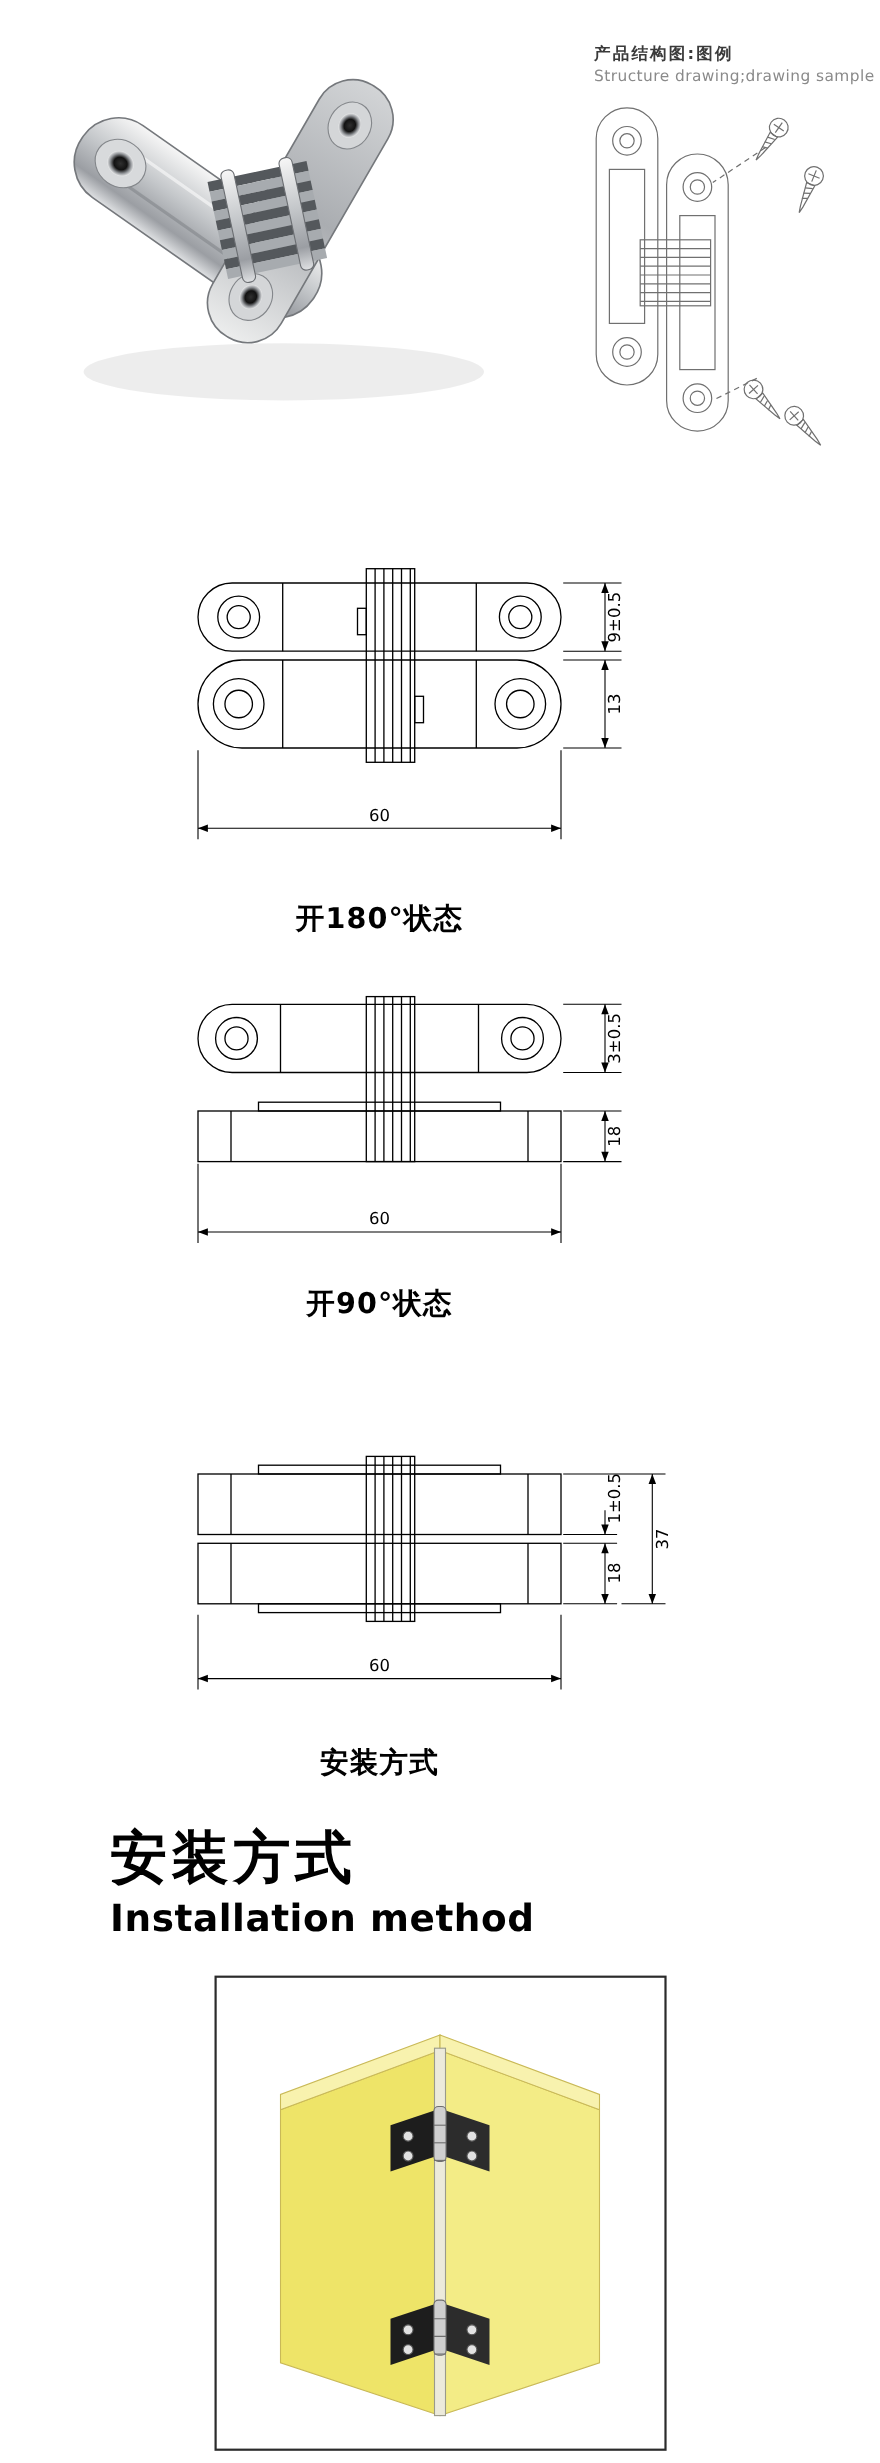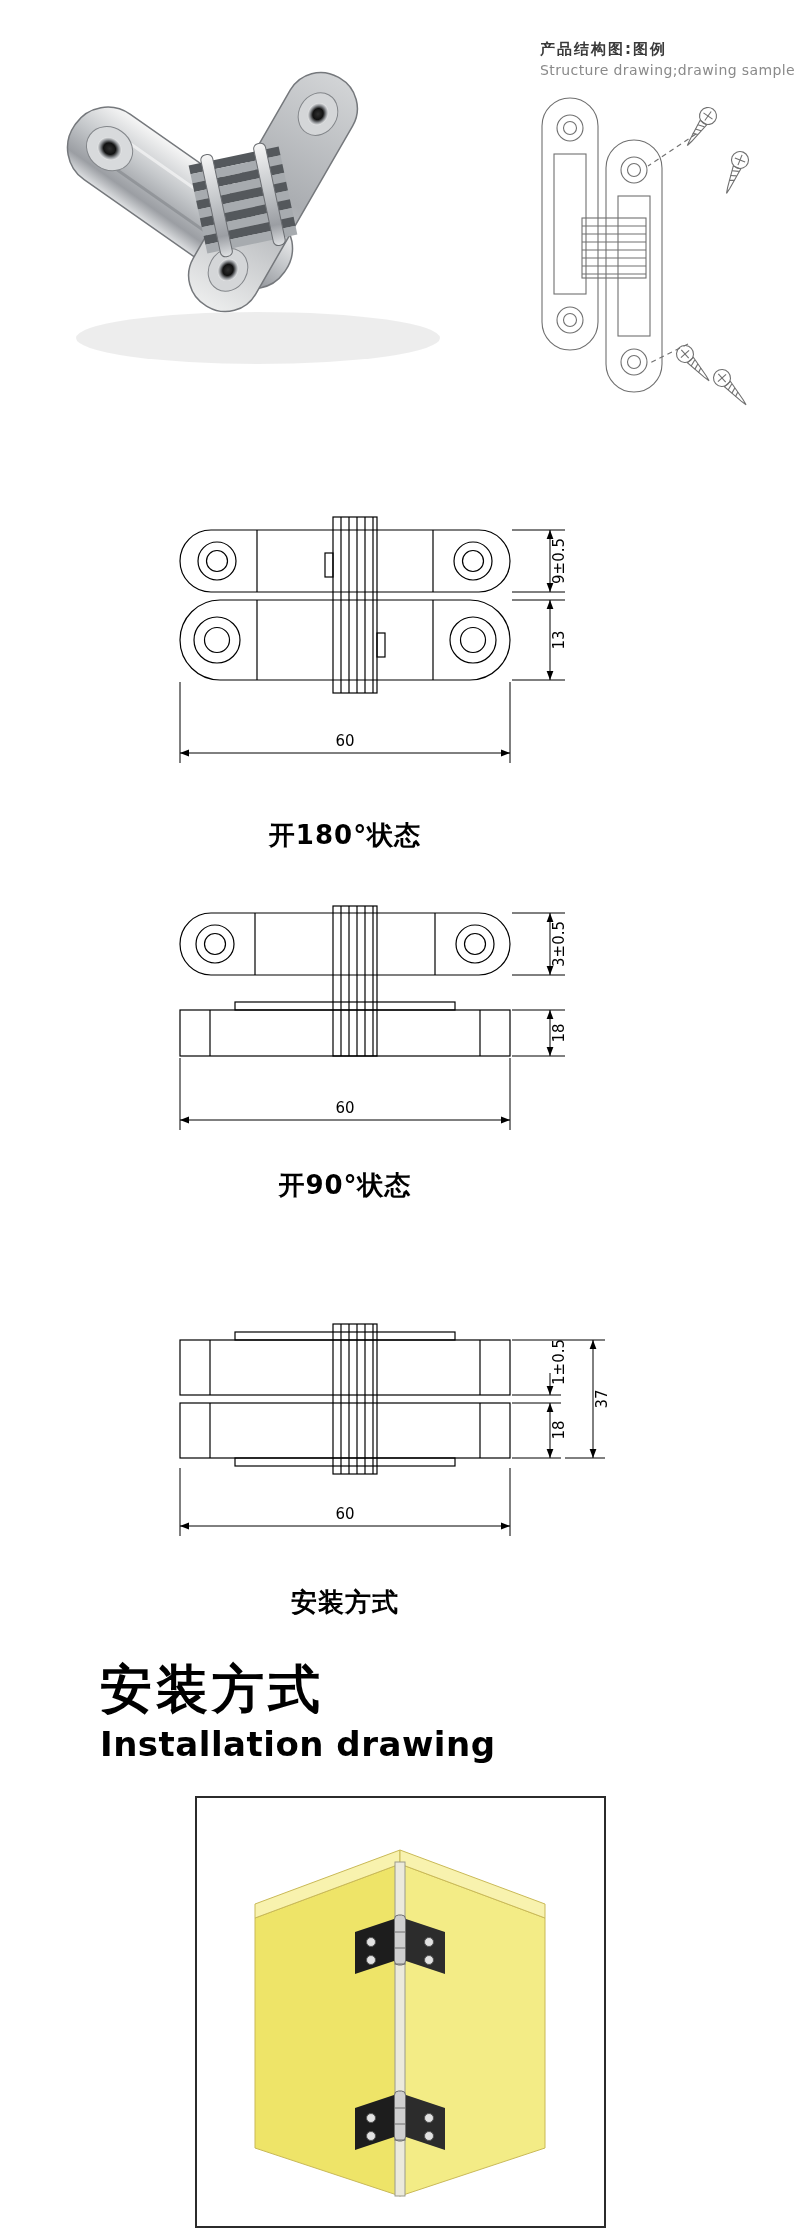--- a/index.html
+++ b/index.html
@@ -267,21 +267,21 @@
       <line class="thin" x1="345" y1="190" x2="345" y2="258"></line>
       <line class="thin" x1="15" y1="248" x2="345" y2="248"></line>
       <path class="arrow" d="M15,248 L24,244.6 L24,251.4 Z"></path>
       <path class="arrow" d="M345,248 L336,244.6 L336,251.4 Z"></path>
       <text class="dim" x="180" y="241" text-anchor="middle">60</text>
     </g>
   </svg>
   <div class="caption" style="top:1585px;">安装方式</div>
 
   <div class="abs install-cn" style="left:100px; top:1662px;text-align:center;">安装方式</div>
-  <div class="abs install-en" style="left:100px; top:1724px;">Installation drawing</div>
+  <div class="abs install-en" style="left:100px; top:1724px;">Installation method</div>
 
   <div class="abs install-box" style="left:195px; top:1796px;">
     <svg width="407" height="428" viewBox="0 0 407 428">
 
       <polygon points="203,66 58,120 58,350 203,398" stroke="#c9b957" stroke-width="1" fill="#eee468"></polygon>
       <polygon points="203,52 58,106 58,120 203,66" stroke="#c9b957" stroke-width="1" fill="#f8f2ae"></polygon>
 
       <polygon points="203,66 348,120 348,350 203,398" stroke="#c9b957" stroke-width="1" fill="#f3ec86"></polygon>
       <polygon points="203,52 348,106 348,120 203,66" stroke="#c9b957" stroke-width="1" fill="#f8f2ae"></polygon>
 

